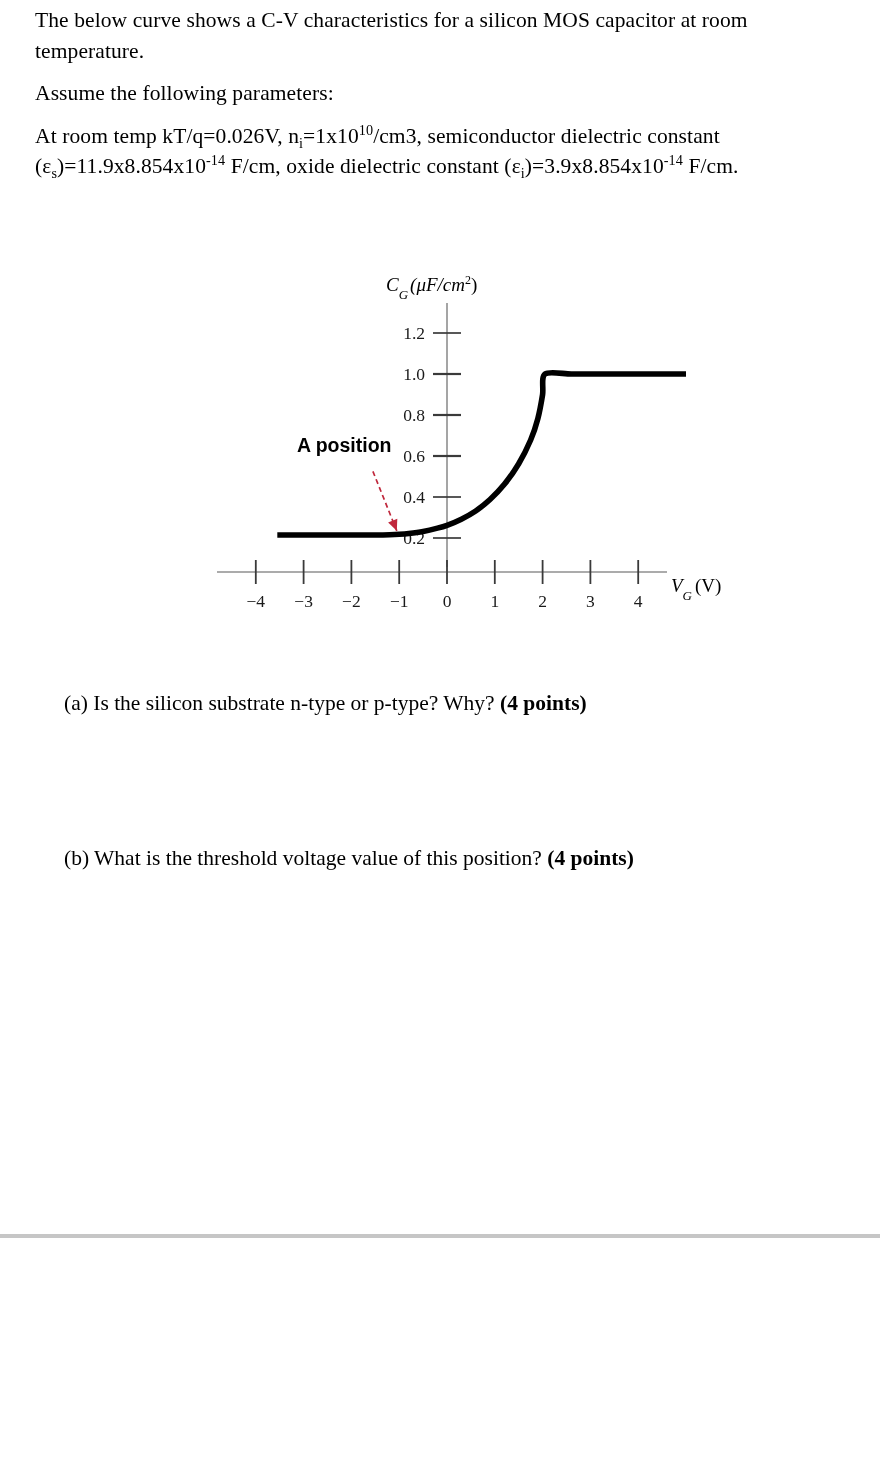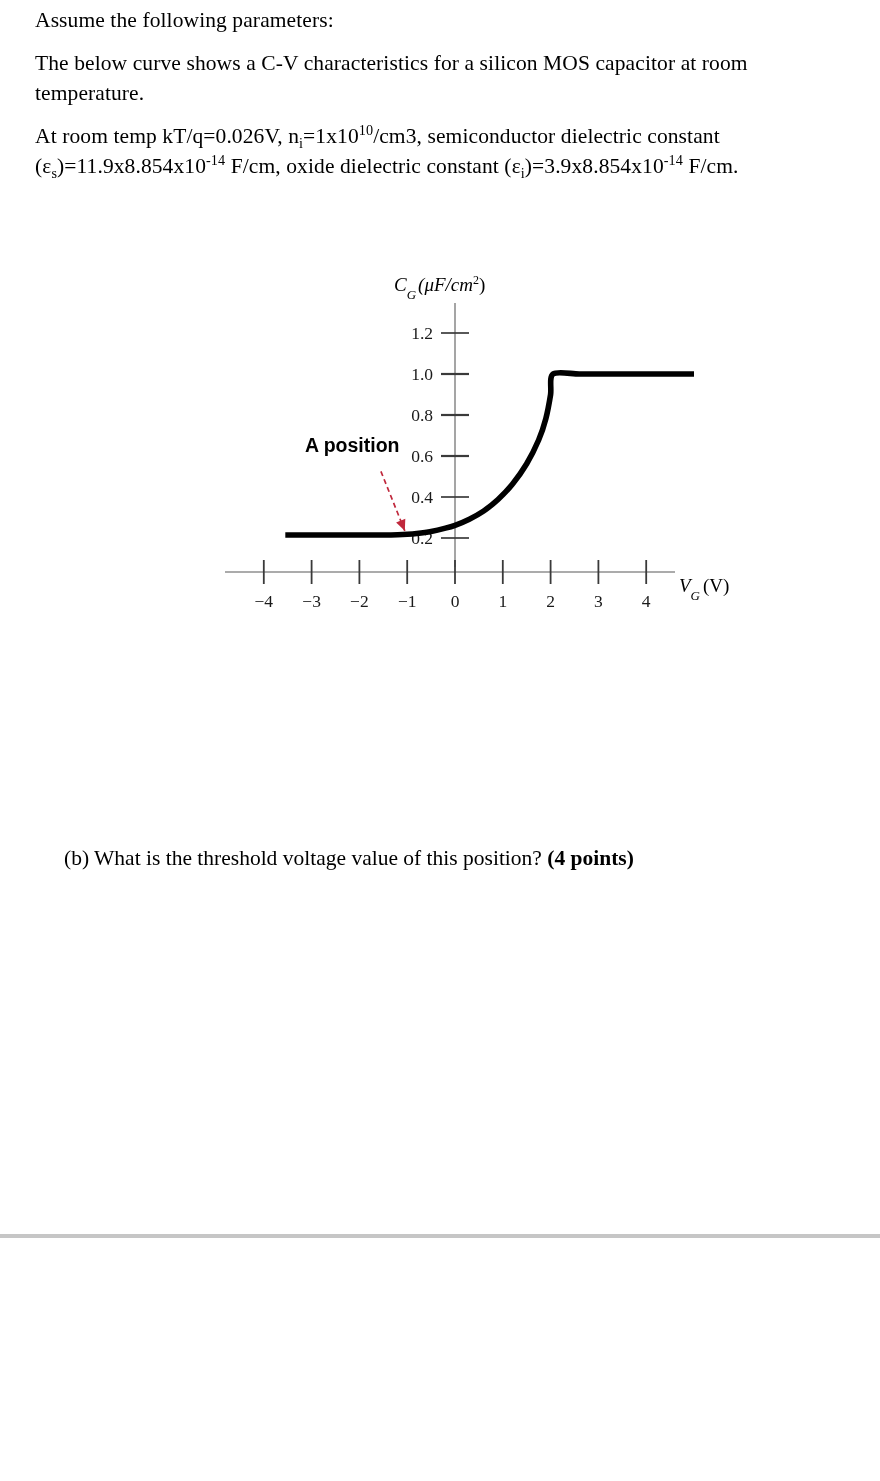--- a/index.html
+++ b/index.html
@@ -42,21 +42,21 @@
   }
   sub {
     font-size: 0.66em;
     vertical-align: sub;
     line-height: 0;
   }
 
   
   .figure {
     position: absolute;
-    left: 16px;
+    left: 8px;
     top: 255px;
     width: 713px;
     height: 375px;
   }
   .chart-svg { display: block; }
 
   .ylabel-text, .xlabel-text {
     font-family: "Liberation Serif", serif;
     font-size: 19px;
   }
@@ -96,26 +96,26 @@
   }
 </style>
 </head>
 <body>
 
 <div class="page">
 
   <div class="intro">
 
     <p class="para">
-      <span>Assume the following parameters:</span>
+      <span>The below curve shows a C-V characteristics for a silicon MOS capacitor at room</span>
+      <span>temperature.</span>
     </p>
 
     <p class="para">
-      <span>The below curve shows a C-V characteristics for a silicon MOS capacitor at room</span>
-      <span>temperature.</span>
+      <span>Assume the following parameters:</span>
     </p>
 
     <p class="para tight">
       <span>At room temp kT/q=0.026V, n</span><sub>i</sub><span>=1x10</span><sup>10</sup><span>/cm3, semiconductor dielectric constant</span><br>
       <span>(ε</span><sub>s</sub><span>)=11.9x8.854x10</span><sup>-14</sup><span> F/cm, oxide dielectric constant (ε</span><sub>i</sub><span>)=3.9x8.854x10</span><sup>-14</sup><span> F/cm.</span>
     </p>
 
   </div>
 
   <div class="figure">
@@ -173,20 +173,23 @@
 
       <g id="annotation-group">
         <line id="annot-arrow-line" stroke="#c0283c" stroke-width="1.7" stroke-dasharray="5,3.5" x1="364.90999999999997" y1="216.375" x2="388.81" y2="275.825"></line>
         <polygon id="annot-arrow-head" fill="#c0283c" points="388.8,275.8 380.1,267.5 389.3,263.8"></polygon>
         <text id="annot-label" class="annot-text" x="336.23" y="196.9" text-anchor="middle">A position</text>
       </g>
 
     </svg>
   </div>
 
+  <div class="question" id="q-a">
+    <span>(a) Is the silicon substrate n-type or p-type? Why? </span><b>(4 points)</b>
+  </div>
 
   <div class="question" id="q-b">
     <span>(b) What is the threshold voltage value of this position? </span><b>(4 points)</b>
   </div>
 
 
   <div class="divider"></div>
 
 
 </div>

